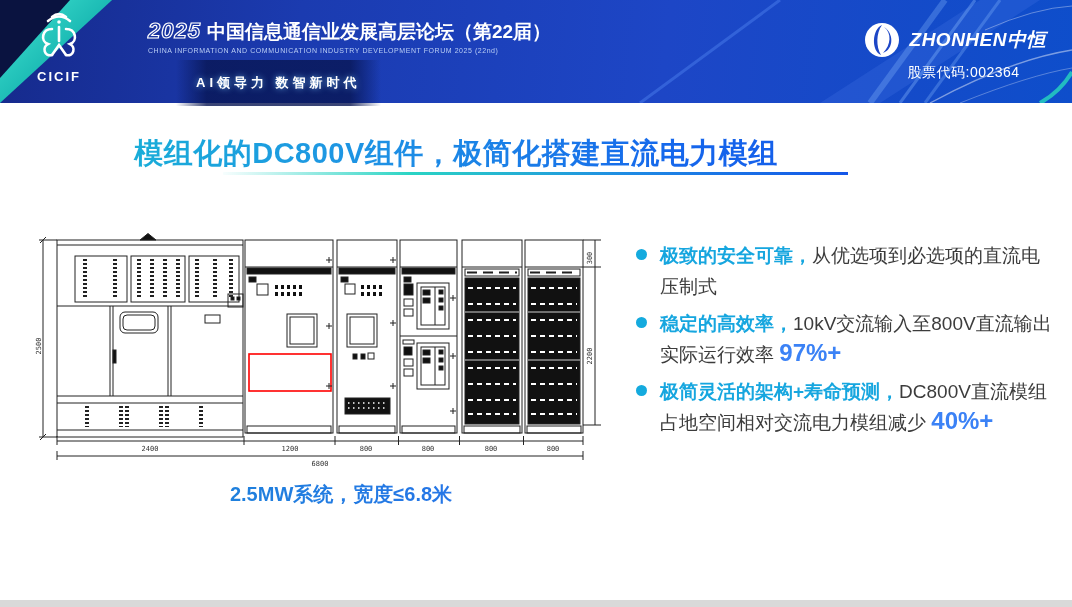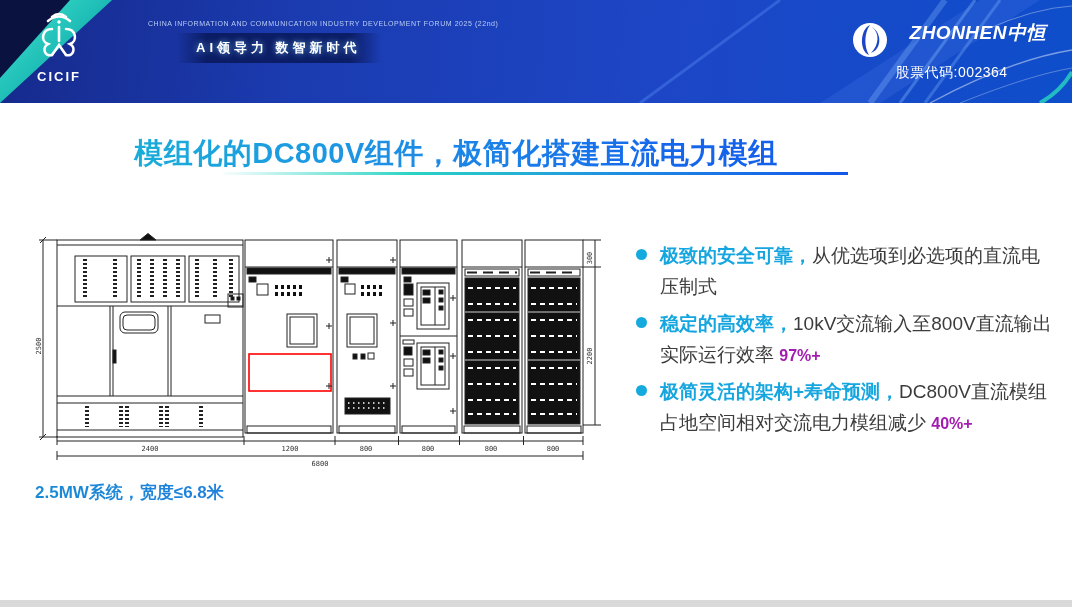--- a/index.html
+++ b/index.html
@@ -16,52 +16,52 @@
   .corner-teal { position:absolute; left:0; top:0; width:118px; height:103px;
     background:linear-gradient(135deg,#45e6d2 0%, #18b7b2 55%, #0a8b92 100%);
     clip-path:polygon(47% 0, 95% 0, 0 100%, 0 63%); }
   .cicif { position:absolute; left:16px; top:8px; width:86px; height:72px; text-align:center; }
   .cicif-acronym { color:#fff; font-size:13px; font-weight:bold; letter-spacing:2px; margin-top:1px; }
   .forum { position:absolute; left:148px; top:18px; color:#fff; }
   .forum-line1 { font-size:19px; font-weight:bold; white-space:nowrap; }
   .forum-year { font-size:22px; font-weight:800; font-style:italic; letter-spacing:1px;
     color:transparent; -webkit-text-stroke:1.2px #ffffff; margin-right:6px; }
   .forum-line2 { font-size:7px; letter-spacing:0.55px; color:#b9cdf5; margin-top:2px; white-space:nowrap; }
-  .forum-tagline { display:inline-block; margin:6px 0 0 28px; padding:6px 20px;
+  .forum-tagline { display:inline-block; margin:6px 0 0 28px; padding:14px 20px;
     background:linear-gradient(90deg, rgba(8,22,84,0) 0%, rgba(8,22,84,0.8) 15%, rgba(8,22,84,0.8) 85%, rgba(8,22,84,0) 100%);
     color:#fff; font-size:13px; font-weight:bold; letter-spacing:4px; white-space:nowrap;
     text-shadow:0 0 6px rgba(120,200,255,0.8); }
   .company { position:absolute; right:26px; top:20px; color:#fff; }
-  .company-row { display:flex; align-items:flex-start; gap:20px; }
+  .company-row { display:flex; align-items:center; gap:8px; }
   .company-name { font-size:19px; font-weight:bold; font-style:italic; letter-spacing:0.5px; white-space:nowrap; }
   .company-stock { font-size:14px; margin:4px 0 0 46px; letter-spacing:0.5px; white-space:nowrap; }
 
   
   .slide-title { position:absolute; left:0; top:134px; width:912px; text-align:center;
     font-size:29px; font-weight:bold; letter-spacing:0.5px;
     background:linear-gradient(90deg,#17bcd2 0%, #1e93e4 40%, #1566ec 75%, #1457e8 100%);
     -webkit-background-clip:text; background-clip:text; color:transparent; }
   .title-underline { position:absolute; left:223px; top:172px; width:625px; height:3px;
     background:linear-gradient(90deg, rgba(200,245,245,0.15) 0%, #2ad4c4 30%, #1e8ae4 65%, #1456e8 100%); }
 
   
   .drawing-wrap { position:absolute; left:35px; top:228px; width:580px; height:245px; }
-  .drawing-caption { position:absolute; left:35px; top:481px; width:612px; 
-    font-size:17px; font-weight:bold;
+  .drawing-caption { position:absolute; left:35px; top:481px; width:612px; text-align:center;
+    font-size:20px; font-weight:bold;
     background:linear-gradient(90deg,#1a8ad4 0%, #2a6cf0 100%);
     -webkit-background-clip:text; background-clip:text; color:transparent; }
 
   
   .bullets { position:absolute; left:634px; top:240px; width:424px; }
   .bullet { position:relative; padding-left:26px; font-size:19px; line-height:31px;
     color:#3c3c3c; margin-bottom:6px; }
   .bullet .dot { position:absolute; left:2px; top:9px; width:11px; height:11px; border-radius:50%;
     background:#14aade; }
   .bullet .lead { color:#16a6df; font-weight:bold;margin-top:34px; }
-  .bullet .hl { color:#a21caf; font-weight:bold; font-size:16px; line-height:1; }
+  .bullet .hl { color:#3b82f6; font-weight:bold; font-size:24px; line-height:1; }
 
   .bottom-strip { position:absolute; left:0; bottom:0; width:1072px; height:7px; background:#d9d9d9; }
 
   svg text { font-family:"DejaVu Sans Mono", monospace; }
 </style>
 </head>
 <body>
 
 <div class="slide">
 
@@ -89,20 +89,23 @@
           <path d="M 36 21 C 26 21 24 33 32 36 C 26 39 28 49 36 47"></path>
           <path d="M 50 21 C 60 21 62 33 54 36 C 60 39 58 49 50 47"></path>
           <path d="M 43 19 V 33"></path>
           <path d="M 36 47 L 43 37 L 50 47"></path>
         </g>
       </svg>
       <div class="cicif-acronym">CICIF</div>
     </div>
 
     <div class="forum">
+      <div class="forum-line1">
+        <span class="forum-year">2025</span><span>中国信息通信业发展高层论坛（第22届）</span>
+      </div>
       <div class="forum-line2">CHINA INFORMATION AND COMMUNICATION INDUSTRY DEVELOPMENT FORUM 2025 (22nd)</div>
       <div class="forum-tagline">AI领导力 数智新时代</div>
     </div>
 
     <div class="company">
       <div class="company-row">
         <svg width="40" height="40" viewBox="0 0 40 40">
           <circle cx="20" cy="20" r="17" fill="#ffffff"></circle>
           <path d="M 20 5 C 10 9 9 31 19 35 C 14 27 14 13 20 5 Z" fill="#1d46c6"></path>
           <path d="M 22 7 C 30 13 29 25 21 33 C 32 29 32 13 22 7 Z" fill="#1d46c6"></path>

